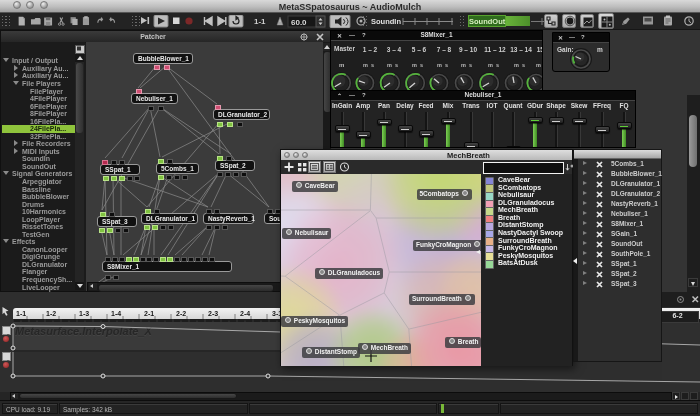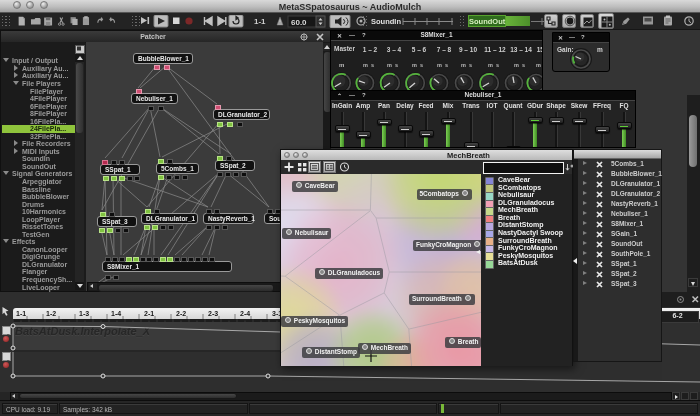--- a/index.html
+++ b/index.html
@@ -385,21 +385,21 @@
     </g>
     <g stroke="#666" stroke-width="0.8">
         <path d="M30 6 v5 M62 6 v5 M94 6 v5 M126 6 v5 M158 6 v5 M190 6 v5 M222 6 v5 M254 6 v5 M14 8 v3 M46 8 v3 M78 8 v3 M110 8 v3 M142 8 v3 M174 8 v3 M206 8 v3 M238 8 v3 M270 8 v3"></path>
       </g>
       <g stroke="#3e3e3e" stroke-width="0.8">
       <path d="M0 11 v4 M8 12.5 v2.5 M16 11 v4 M24 12.5 v2.5 M32 11 v4 M40 12.5 v2.5 M48 11 v4 M56 12.5 v2.5 M64 11 v4 M72 12.5 v2.5 M80 11 v4 M88 12.5 v2.5 M96 11 v4 M104 12.5 v2.5 M112 11 v4 M120 12.5 v2.5 M128 11 v4 M136 12.5 v2.5 M144 11 v4 M152 12.5 v2.5 M160 11 v4 M168 12.5 v2.5 M176 11 v4 M184 12.5 v2.5 M192 11 v4 M200 12.5 v2.5 M208 11 v4 M216 12.5 v2.5 M224 11 v4 M232 12.5 v2.5 M240 11 v4 M248 12.5 v2.5 M256 11 v4 M264 12.5 v2.5 M272 11 v4"></path>
     </g>
   </svg>
 
   <div class="atrack" style="top:30px;height:28px;border-bottom:2px solid #262626;">
-    <div class="abs alabel" style="left:2px;top:3px;">BatsAtDusk.Interpolate_X</div>
+    <div class="abs alabel" style="left:2px;top:3px;">Metasurface.Interpolate_X</div>
   </div>
   <div class="abs" style="left:662px;top:30px;width:38px;height:62px;background:#2f2f2f;"></div>
   <svg class="abs" style="left:0;top:0;" width="700" height="100" viewBox="0 0 700 100">
     <g stroke="#a8a8a8" stroke-width="1" fill="none">
       <path d="M13 34 L103 34.5 L700 53"></path>
       <path d="M13 34 V56"></path>
       <path d="M13 60 V84 L103 84 L268 84 L700 90"></path>
     </g>
     <g fill="#3a3a3a" stroke="#e0e0e0" stroke-width="1">
         <circle cx="13" cy="34" r="2"></circle>

